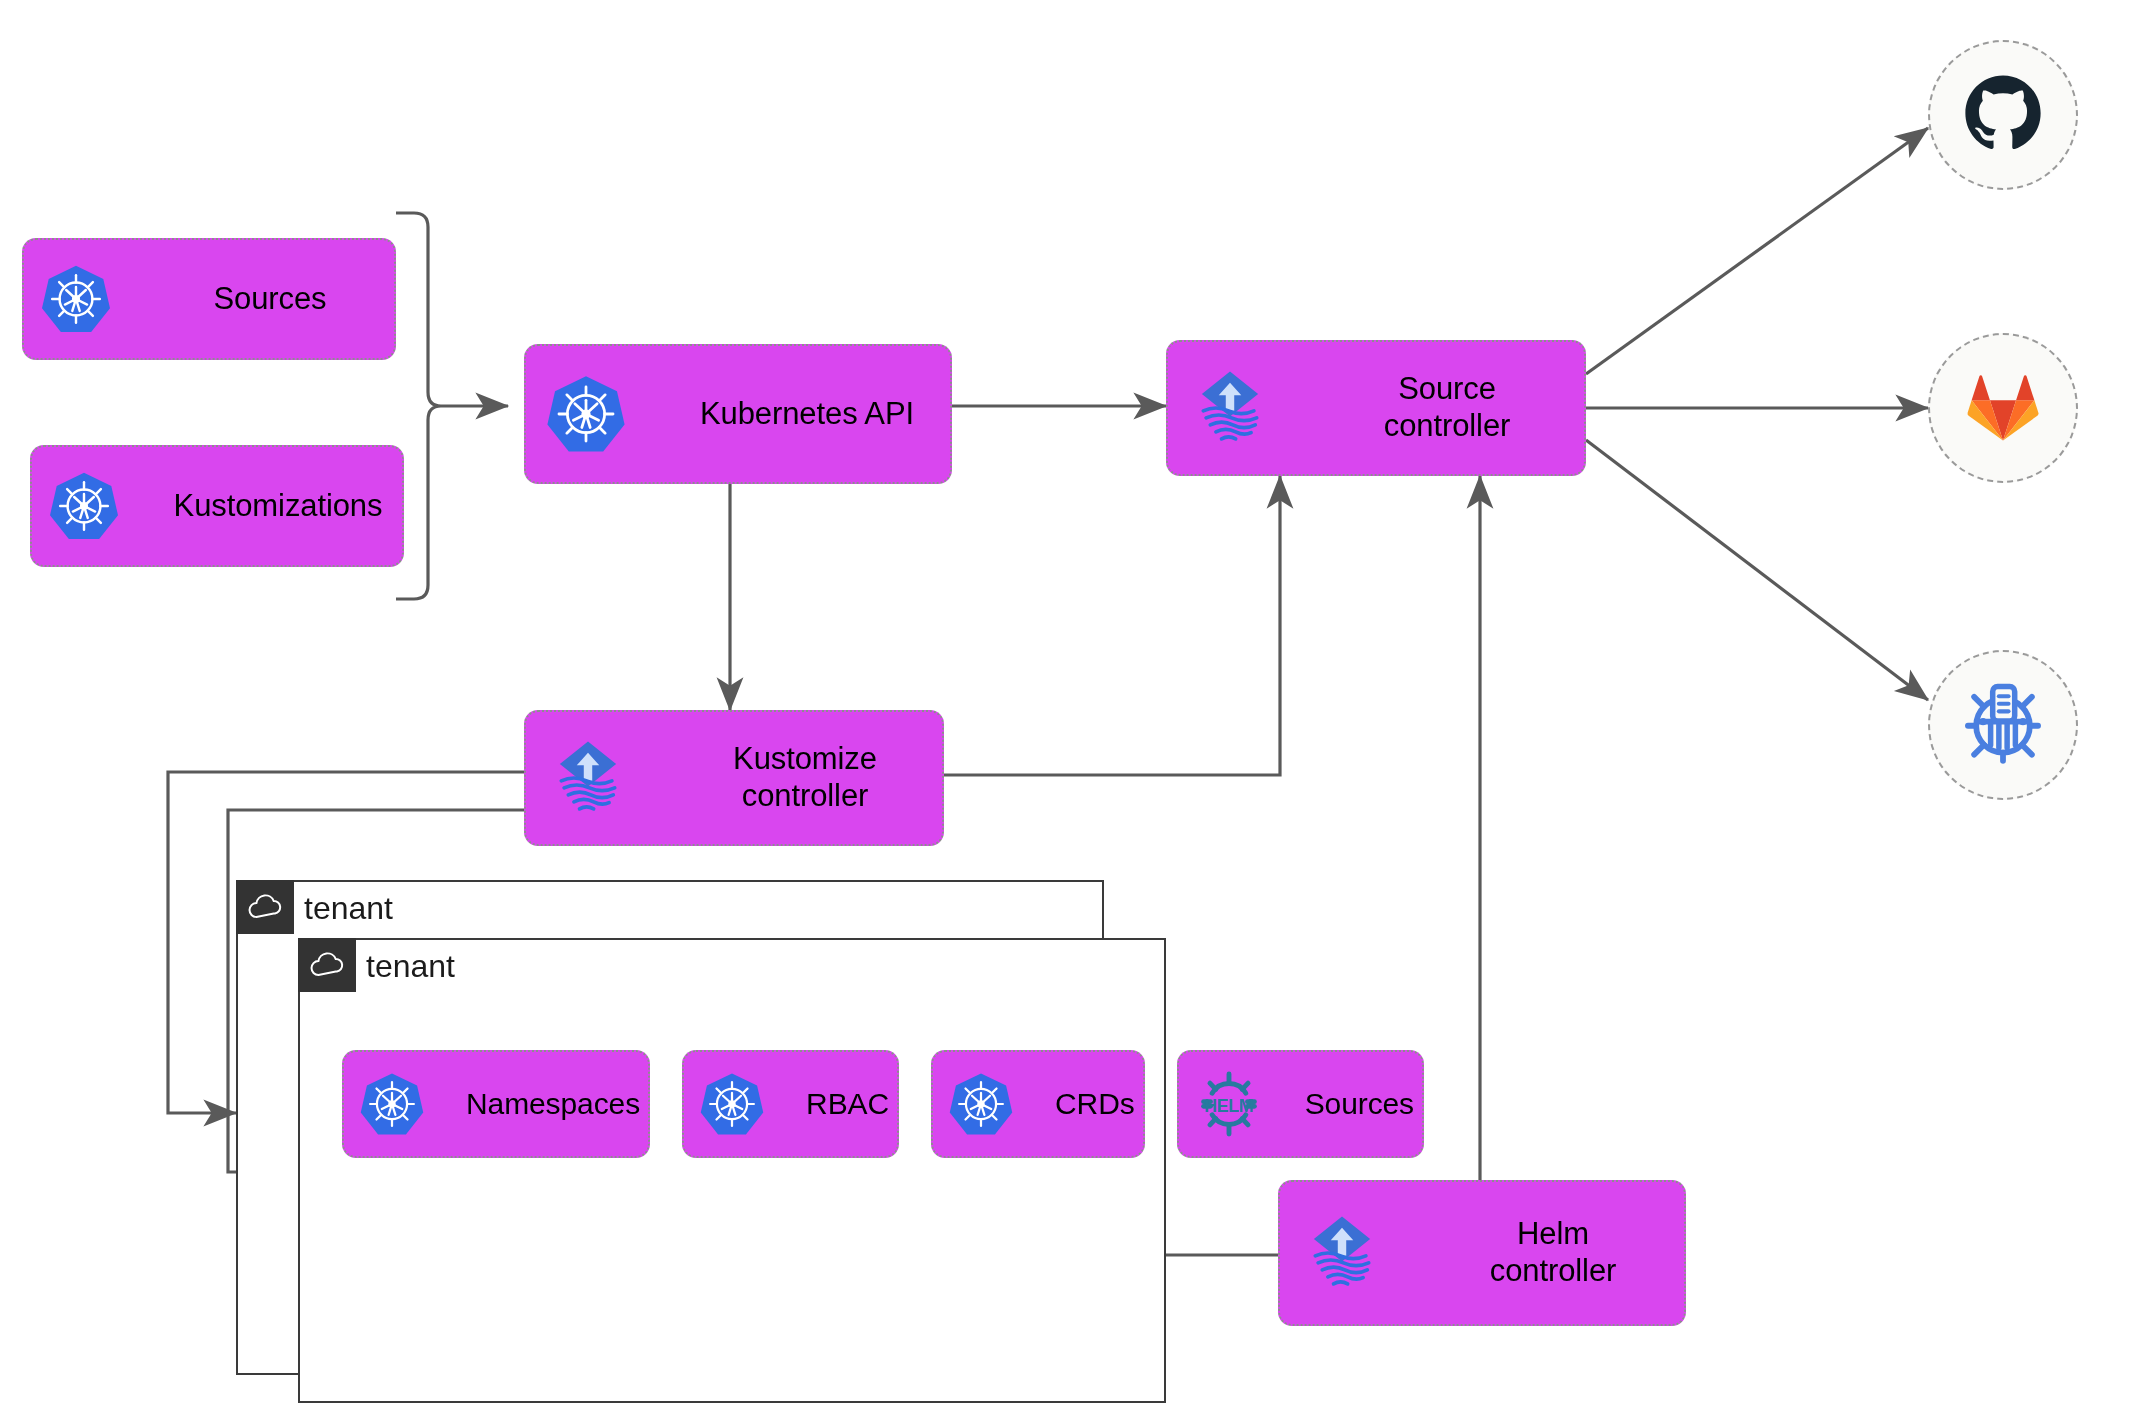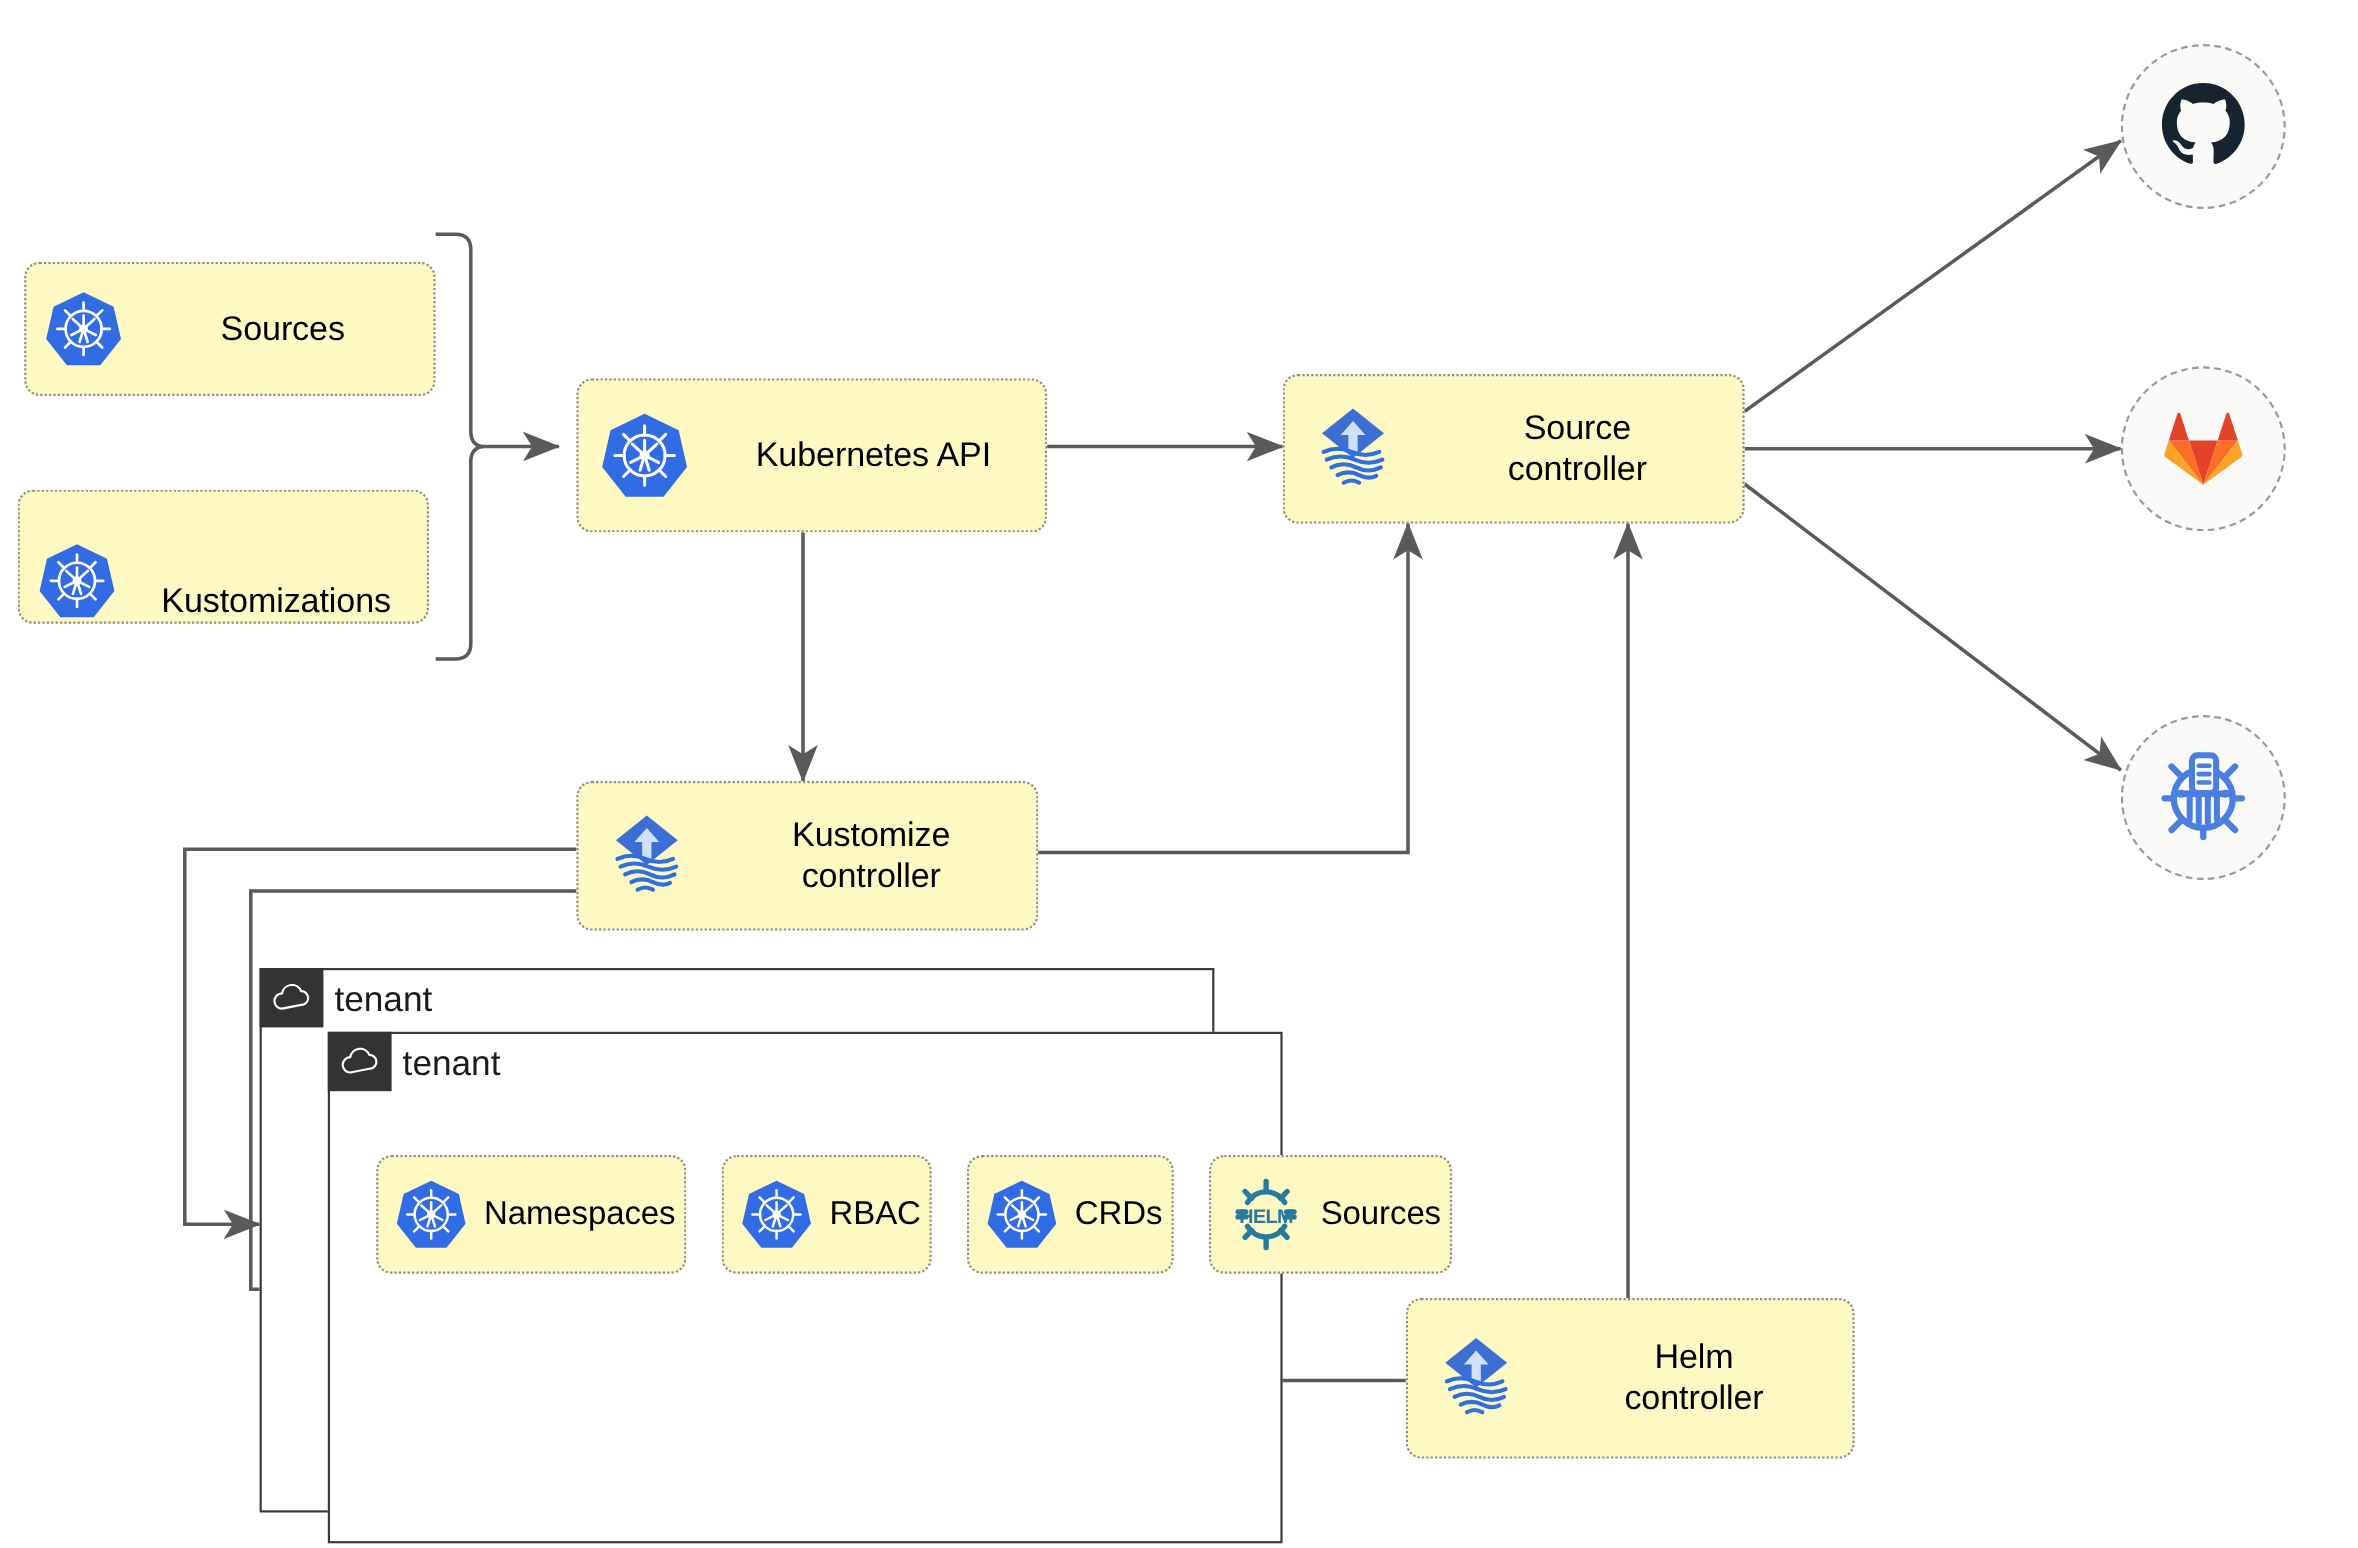--- a/index.html
+++ b/index.html
@@ -25,26 +25,27 @@
     width: 2144px;
     height: 1407px;
     pointer-events: none;
     z-index: 5;
   }
 
   
   .node {
     position: absolute;
     box-sizing: border-box;
-    background: #fef9c3;
+    background: #d946ef;
     border: 2.5px dotted #8d8d8d;
     border-radius: 14px;
     display: flex;
     align-items: center;
     z-index: 10;
+    gap: 26px;
   }
   .node .ico {
     flex: 0 0 auto;
     display: flex;
     align-items: center;
     justify-content: center;
   }
   .node .lbl {
     flex: 1 1 auto;
     text-align: center;
@@ -178,21 +179,21 @@
             <path d="M32 32 L28.8 42.3"></path>
           <path d="M32 32 L22.4 36.8"></path>
             <path d="M32 32 L23.5 24.2"></path>
           <path d="M32 32 L32 21.6"></path>
         </g>
       </svg>
     </span>
     <span class="lbl">Sources</span>
   </div>
 
-  <div class="node" style="left:16px; top:445px; width:374px; height:122px;align-items:flex-end;">
+  <div class="node" style="left:30px; top:445px; width:374px; height:122px;">
     <span class="ico" style="width:104px;">
       <svg width="74" height="74" viewBox="0 0 64 64" aria-hidden="true">
         <path d="M32 3.2 L55.6 14.6 L61.4 40 L45.1 60.6 L18.9 60.6 L2.6 40 L8.4 14.6 Z" fill="#326ce5"></path>
         <g fill="none" stroke="#ffffff" stroke-width="2.1" stroke-linecap="round">
           <circle cx="32" cy="32" r="14.2"></circle>
           <circle cx="32" cy="32" r="3.5" fill="#ffffff" stroke="none"></circle>
           <path d="M32 17.8 L32 11.4"></path>
             <path d="M32 46.2 L32 52.6"></path>
           <path d="M17.8 32 L11.4 32"></path>
             <path d="M46.2 32 L52.6 32"></path>

